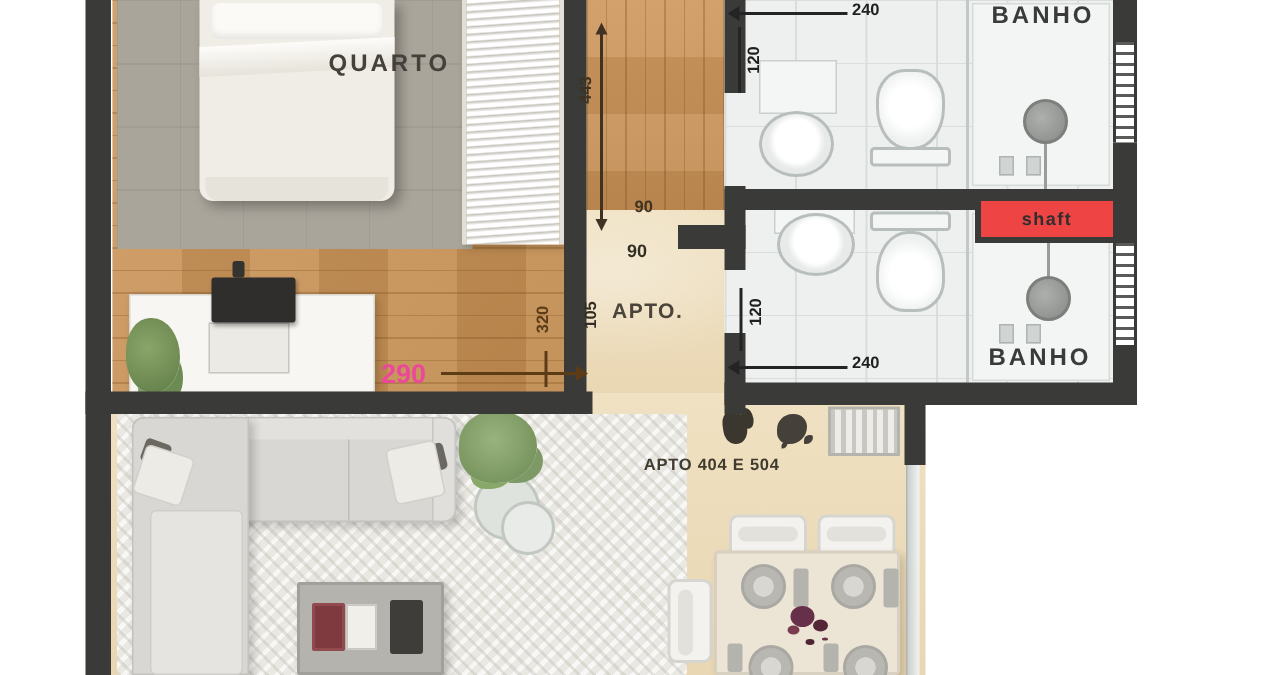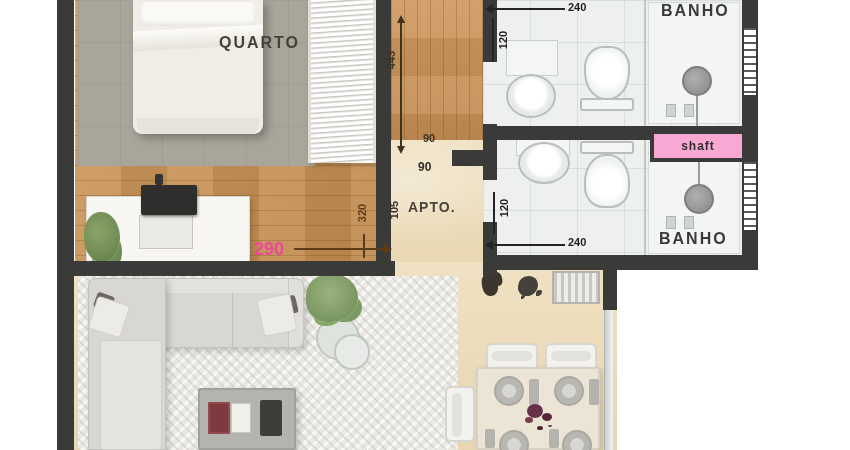--- a/index.html
+++ b/index.html
@@ -32,21 +32,21 @@
       #e9e8e2;z-index:2;border-radius:2px;}
   
   .wall{background:#3a3a38;z-index:5;}
   .window{z-index:5;background:repeating-linear-gradient(180deg,#5a5a58 0 2px,#ffffff 2px 7px);
       border-left:2px solid #3a3a38;border-right:2px solid #3a3a38;box-sizing:border-box;}
   .glass{z-index:5;background:linear-gradient(90deg,#c9cfcd,#f1f4f3);border-left:1px solid #aeb4b2;}
   
   .furn{z-index:3;}
   .fx{z-index:3;}
   
-  .shaft-box{z-index:6;background:#f9a8d4;border:4px solid #3a3a38;box-sizing:border-box;
+  .shaft-box{z-index:6;background:#ef4444;border:4px solid #3a3a38;box-sizing:border-box;
       display:flex;align-items:center;justify-content:center;
       font-size:12px;font-weight:bold;color:#2e2e2e;letter-spacing:1px;}
   
   .label{z-index:7;font-weight:bold;white-space:nowrap;}
   .dim{z-index:7;font-weight:bold;font-size:11px;white-space:nowrap;}
   .vwrap{display:flex;align-items:center;justify-content:center;width:34px;height:14px;
       transform:rotate(-90deg);}
   .dimline{z-index:6;}
   .arr{width:0;height:0;z-index:6;}
   .sofa{background:#d8d7d3;border:1px solid #c3c2be;box-sizing:border-box;}
@@ -169,20 +169,21 @@
   <div class="abs glass" style="left:604px;top:310px;width:8px;height:140px;"></div>
   <div class="abs shaft-box" style="left:650px;top:130px;width:96px;height:32px;">
     <span>shaft</span>
   </div>
 
   <div class="abs label" style="left:219px;top:34px;font-size:16px;letter-spacing:2px;color:#45403a;">QUARTO</div>
   <div class="abs label" style="left:661px;top:2px;font-size:16px;letter-spacing:2px;color:#3a3a3a;">BANHO</div>
   <div class="abs label" style="left:659px;top:230px;font-size:16px;letter-spacing:2px;color:#3a3a3a;">BANHO</div>
   <div class="abs label" style="left:408px;top:199px;font-size:14px;letter-spacing:1px;color:#4a443a;">APTO.</div>
   <div class="abs" style="left:352px;top:302px;width:245px;text-align:center;z-index:7;">
+    <div class="label" style="position:static;font-size:11px;color:#413a2f;margin-top:2px;letter-spacing:0.5px;">APTO 404 E 504</div>
   </div>
 
   <div class="abs dimline" style="left:491px;top:8px;width:74px;height:2px;background:#242424;"></div>
   <div class="abs arr" style="left:485px;top:4px;border-top:5px solid transparent;border-bottom:5px solid transparent;border-right:8px solid #242424;"></div>
   <div class="abs dim" style="left:568px;top:1px;color:#1f1f1f;">240</div>
 
   <div class="abs dimline" style="left:492px;top:18px;width:2px;height:44px;background:#242424;"></div>
   <div class="abs dim vwrap" style="left:486px;top:33px;color:#1f1f1f;">
       <span>120</span>
     </div>

